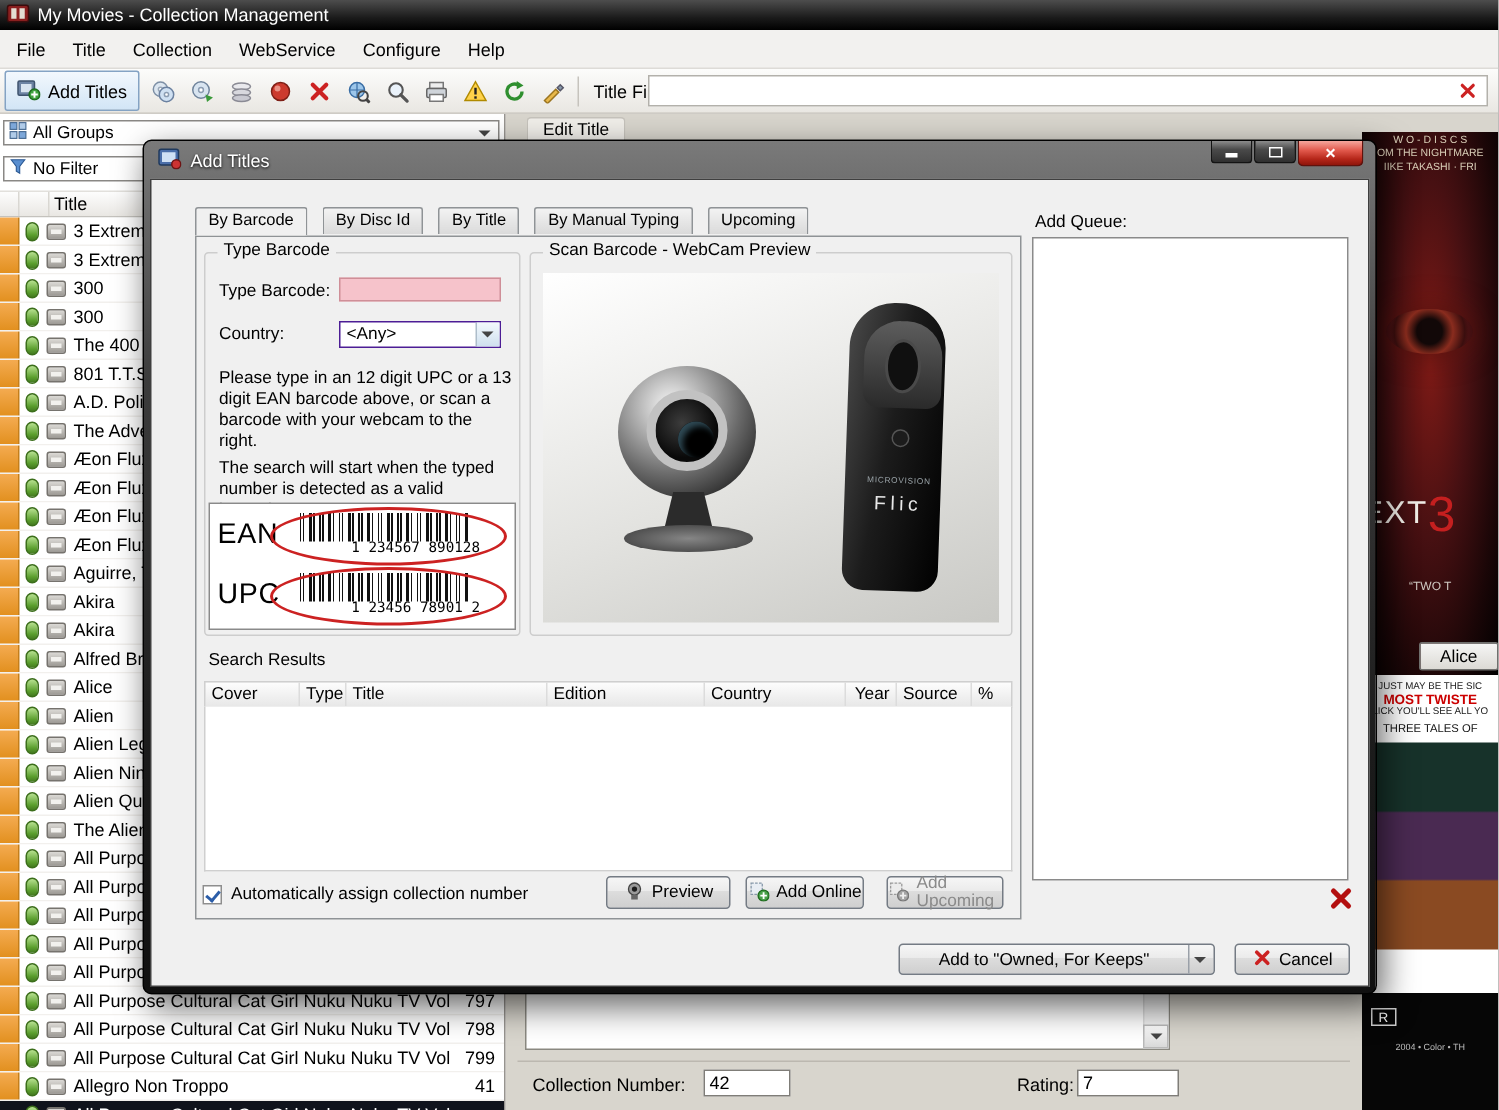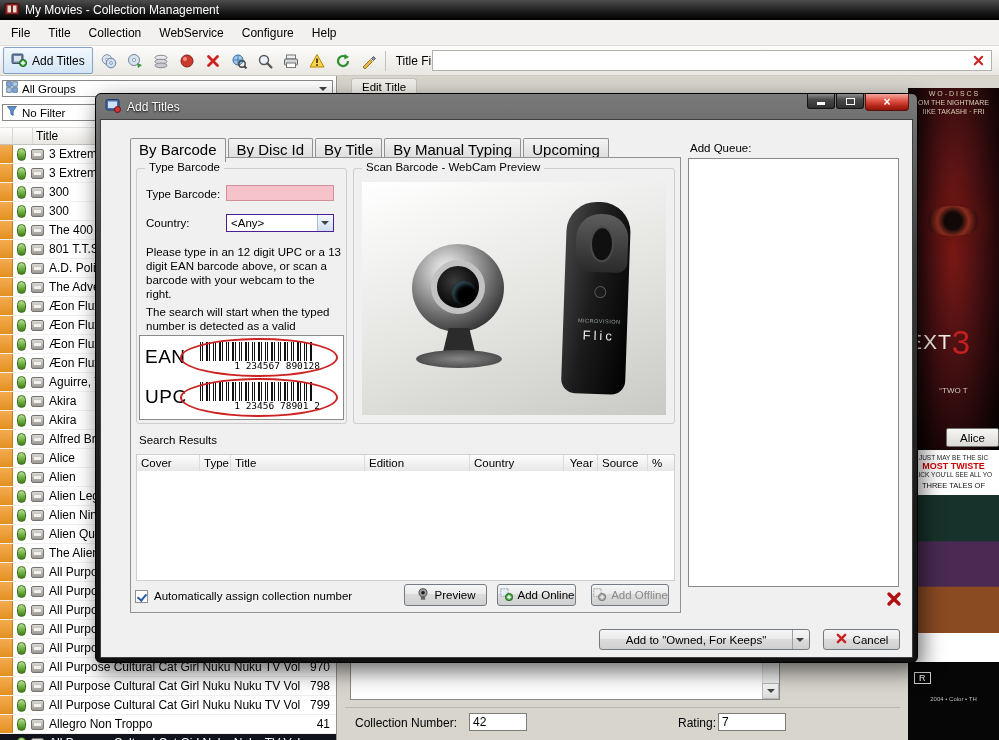--- a/index.html
+++ b/index.html
@@ -112,22 +112,22 @@
   #dlg-min{width:28px}#dlg-max{width:28px}
   #dlg-min .bar{width:8px;height:3px;background:#fff;margin-top:4px}
   #dlg-max .box{width:9px;height:7px;border:1px solid #fff}
   #dlg-close{width:44px;height:17px;border:1px solid #5e120d;border-top:none;border-radius:0 0 4px 4px;
     background:linear-gradient(#f5a79d,#e0574a 40%,#b52619 75%,#8f150b);
     color:#fff;font-weight:bold;font-size:12px;display:flex;align-items:center;justify-content:center}
   #dlg-client{position:absolute;left:4px;top:25px;right:4px;bottom:4px;background:#f0f0f0;
     border:1px solid #3f3f3f}
 
   #tabs{position:absolute;left:29px;top:18px;display:flex}
-  .tab{padding:2px 8px 3px 8px;border:1px solid #8f9396;border-bottom:none;margin-right:2px;
-    background:linear-gradient(#f3f3f3,#dadada);border-radius:2px 2px 0 0;font-size:15px}
+  .tab{padding:2px 8px 3px 8px;border:1px solid #8f9396;border-bottom:none;margin-right:10px;
+    background:linear-gradient(#f3f3f3,#dadada);border-radius:2px 2px 0 0;font-size:11px}
   .tab.active{background:#f0f0f0;position:relative;z-index:3;margin-bottom:-1px;padding-bottom:4px}
   #tab-page{position:absolute;left:29px;top:37px;width:551px;height:456px;border:1px solid #8f9396;
     background:#f0f0f0}
 
   .group{position:absolute;border:1px solid #cdcdcd;border-radius:3px}
   .glabel{position:absolute;top:-8px;left:8px;background:#f0f0f0;padding:0 4px;font-size:11.5px}
   #type-group{left:5px;top:10px;width:211px;height:256px}
   #tb-label{position:absolute;left:9px;top:19px;font-size:11.5px}
   #barcode-input{position:absolute;left:89px;top:16px;width:108px;height:16px;background:#f6c3cb;
     border:1px solid #cf8f98}
@@ -648,21 +648,21 @@
         </div>
         <div class="row">
           <div class="gcol"></div>
           <div class="ic1">
             <div class="pill"></div>
           </div>
           <div class="ic2">
             <div class="gray-ic"></div>
           </div>
           <div class="t">All Purpose Cultural Cat Girl Nuku Nuku TV Vol...</div>
-          <div class="n">970</div>
+          <div class="n">797</div>
         </div>
         <div class="row">
           <div class="gcol"></div>
           <div class="ic1">
             <div class="pill"></div>
           </div>
           <div class="ic2">
             <div class="gray-ic"></div>
           </div>
           <div class="t">All Purpose Cultural Cat Girl Nuku Nuku TV Vol...</div>
@@ -863,21 +863,21 @@
                 <path d="M11.5 9 V14 M9 11.5 H14" stroke="#fff" stroke-width="1.4"></path>
               </svg></span>
           <span>Add Online</span>
         </div>
         <div class="push-btn" id="addoffline-btn">
           <span class="btn-ic"><svg width="14" height="14" viewBox="0 0 16 16">
                 <rect x="2" y="2" width="8.5" height="8.5" fill="#ececec" stroke="#9a9a9a" stroke-dasharray="2 1"></rect>
                 <circle cx="11.5" cy="11.5" r="4.2" fill="#a5a5a5" stroke="#777"></circle>
                 <path d="M11.5 9 V14 M9 11.5 H14" stroke="#eee" stroke-width="1.4"></path>
               </svg></span>
-          <span>Add Offline</span>
+          <span>Add Upcoming</span>
         </div>
       </div>
 
       <span id="queue-label">Add Queue:</span>
       <div id="queue-list"></div>
       <div id="queue-delete">
           <svg width="16" height="16" viewBox="0 0 16 16">
             <path d="M3 3 L13 13 M13 3 L3 13" stroke="#b30f0f" stroke-width="3.4" stroke-linecap="round"></path>
           </svg>
         </div>

